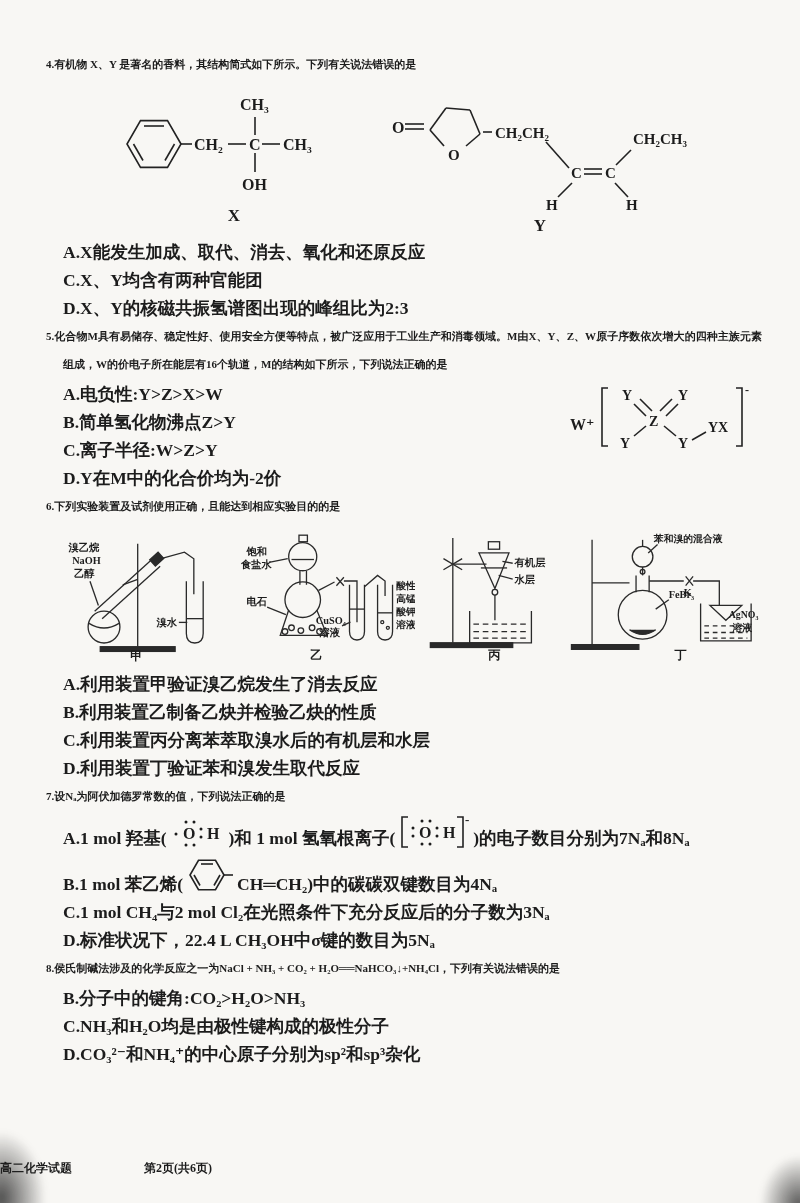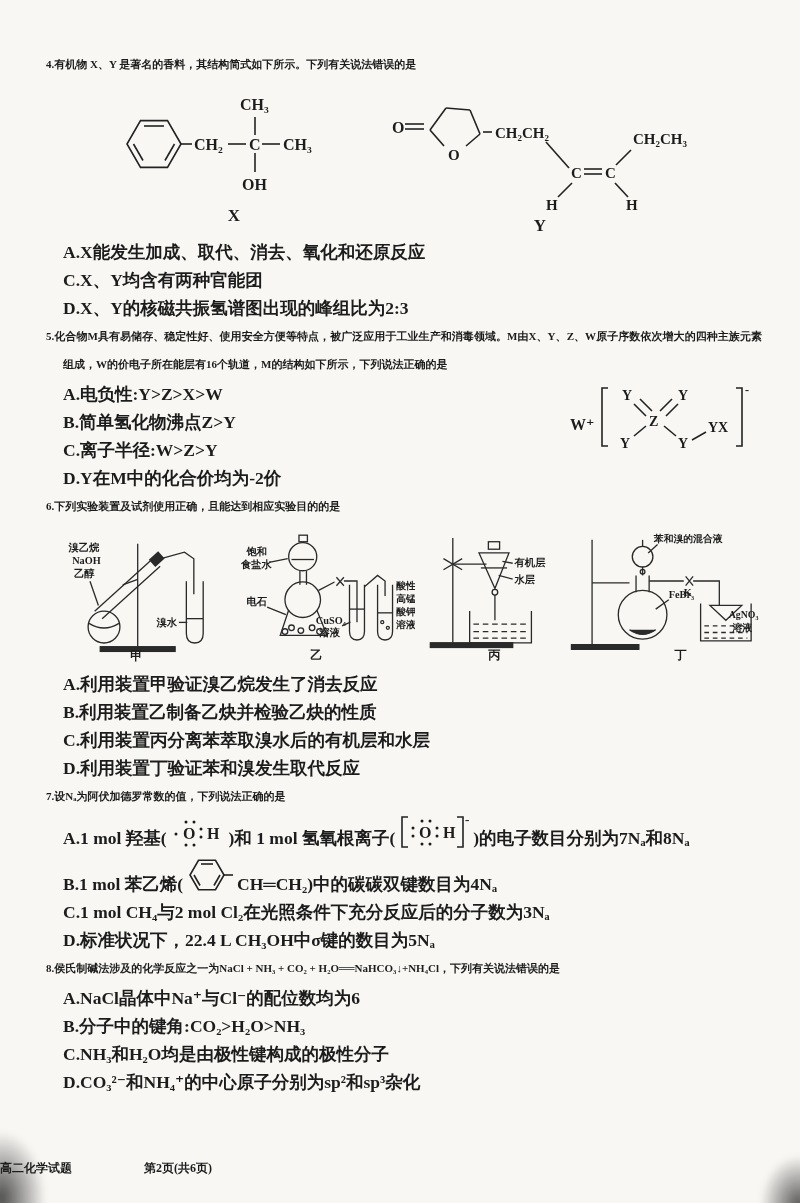--- a/index.html
+++ b/index.html
@@ -362,21 +362,20 @@
       <span>)中的碳碳双键数目为4Nₐ</span>
     </div>
 
     <div class="opt">C.1 mol CH₄与2 mol Cl₂在光照条件下充分反应后的分子数为3Nₐ</div>
     <div class="opt">D.标准状况下，22.4 L CH₃OH中σ键的数目为5Nₐ</div>
   </div>
 
   <p class="stem">8.侯氏制碱法涉及的化学反应之一为NaCl + NH₃ + CO₂ + H₂O══NaHCO₃↓+NH₄Cl，下列有关说法错误的是</p>
 
   <div class="opts">
-    <div class="opt">A.NaCl晶体中Na⁺与Cl⁻的配位数均为6</div>
     <div class="opt">B.分子中的键角:CO₂&gt;H₂O&gt;NH₃</div>
     <div class="opt">C.NH₃和H₂O均是由极性键构成的极性分子</div>
     <div class="opt">D.CO₃²⁻和NH₄⁺的中心原子分别为sp²和sp³杂化</div>
   </div>
 
 </div>
 
 <div class="footer">
   <span>高二化学试题</span>
   <span>第2页(共6页)</span>

